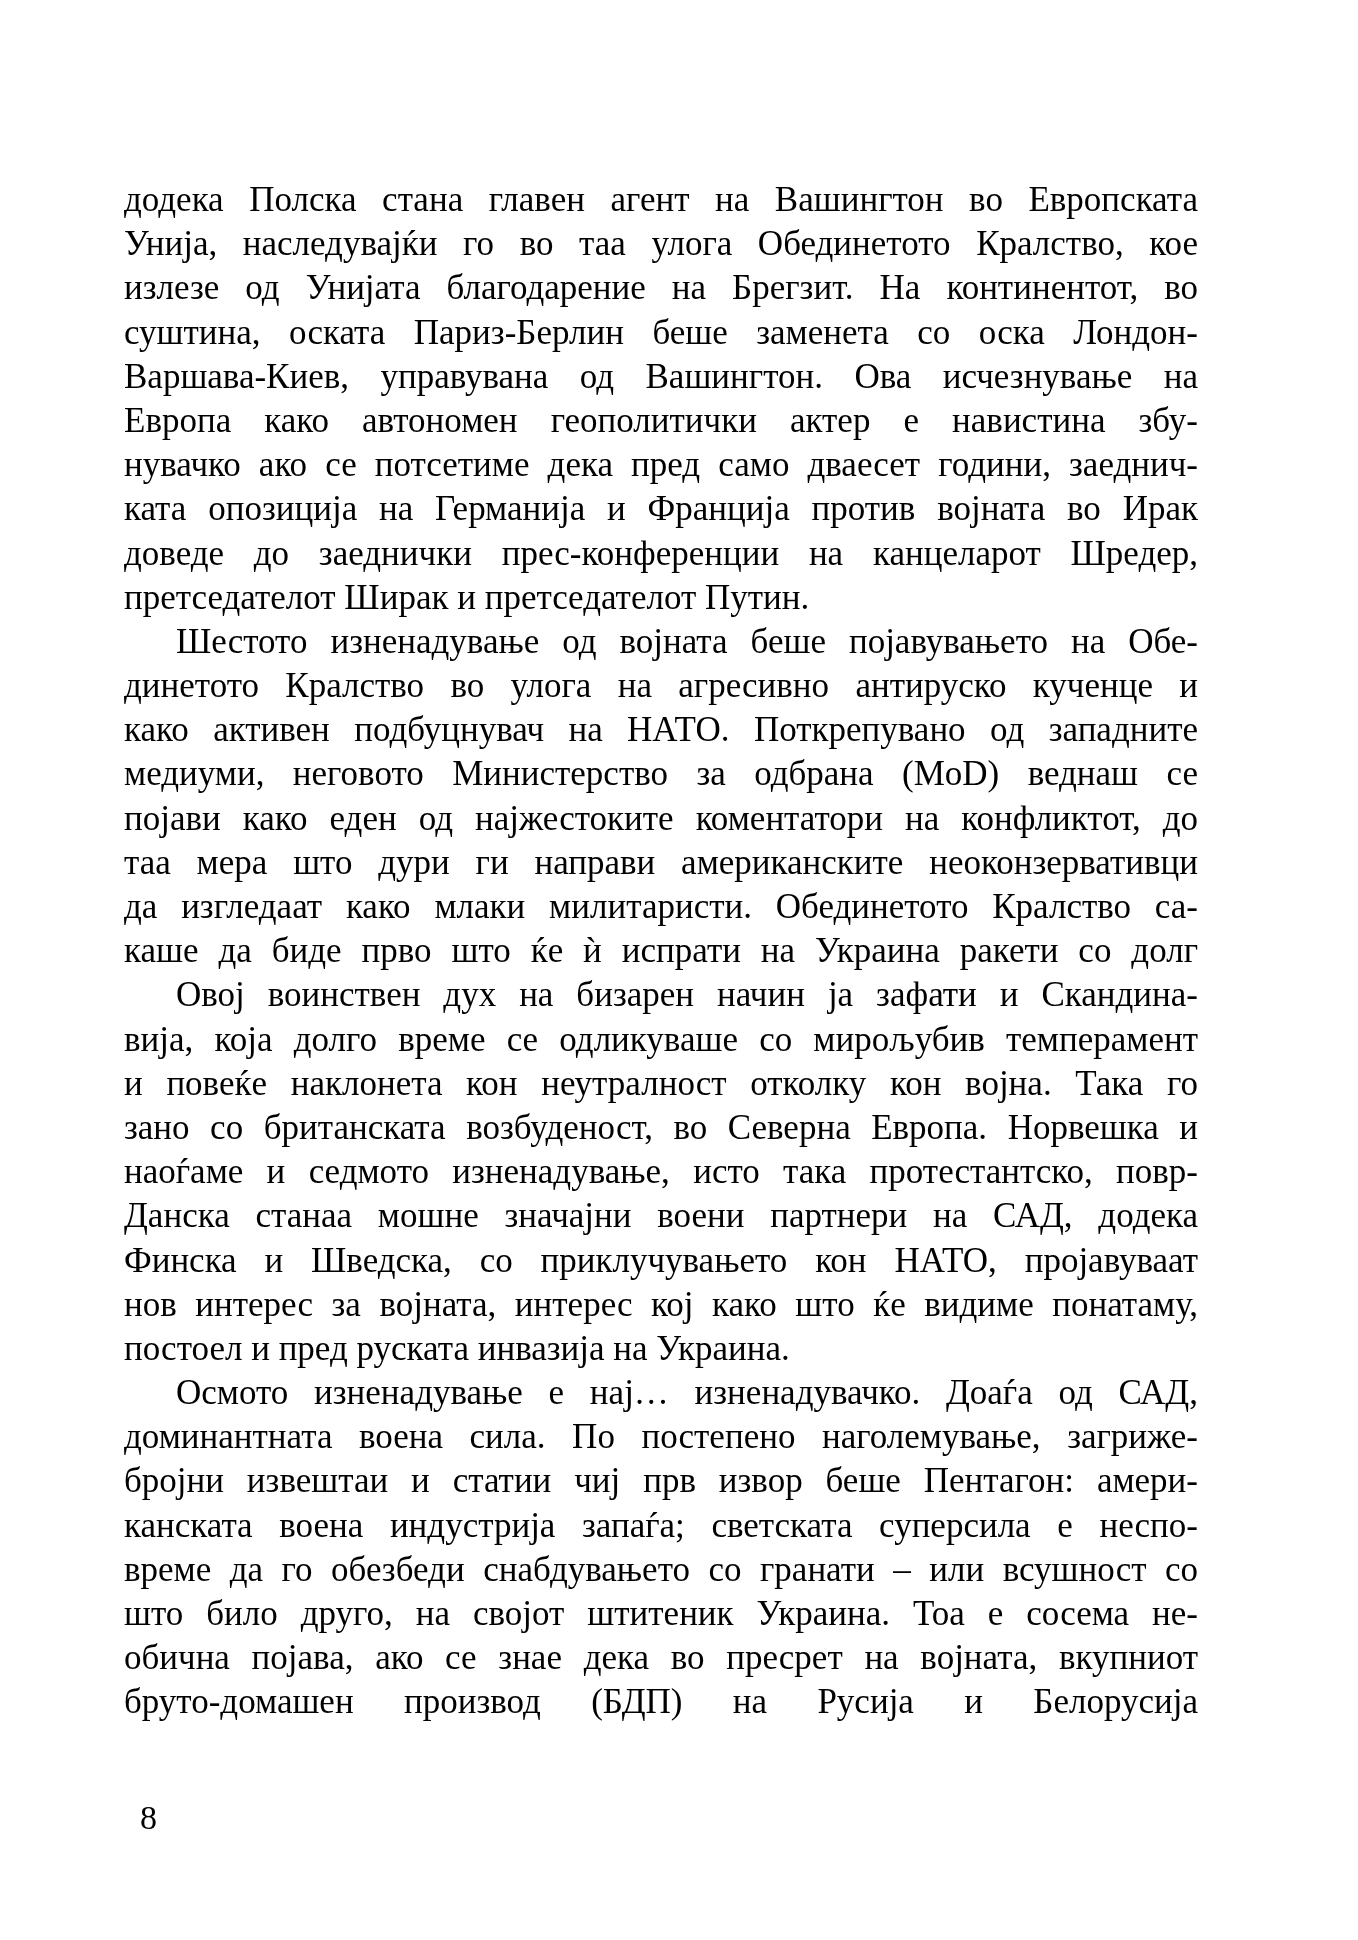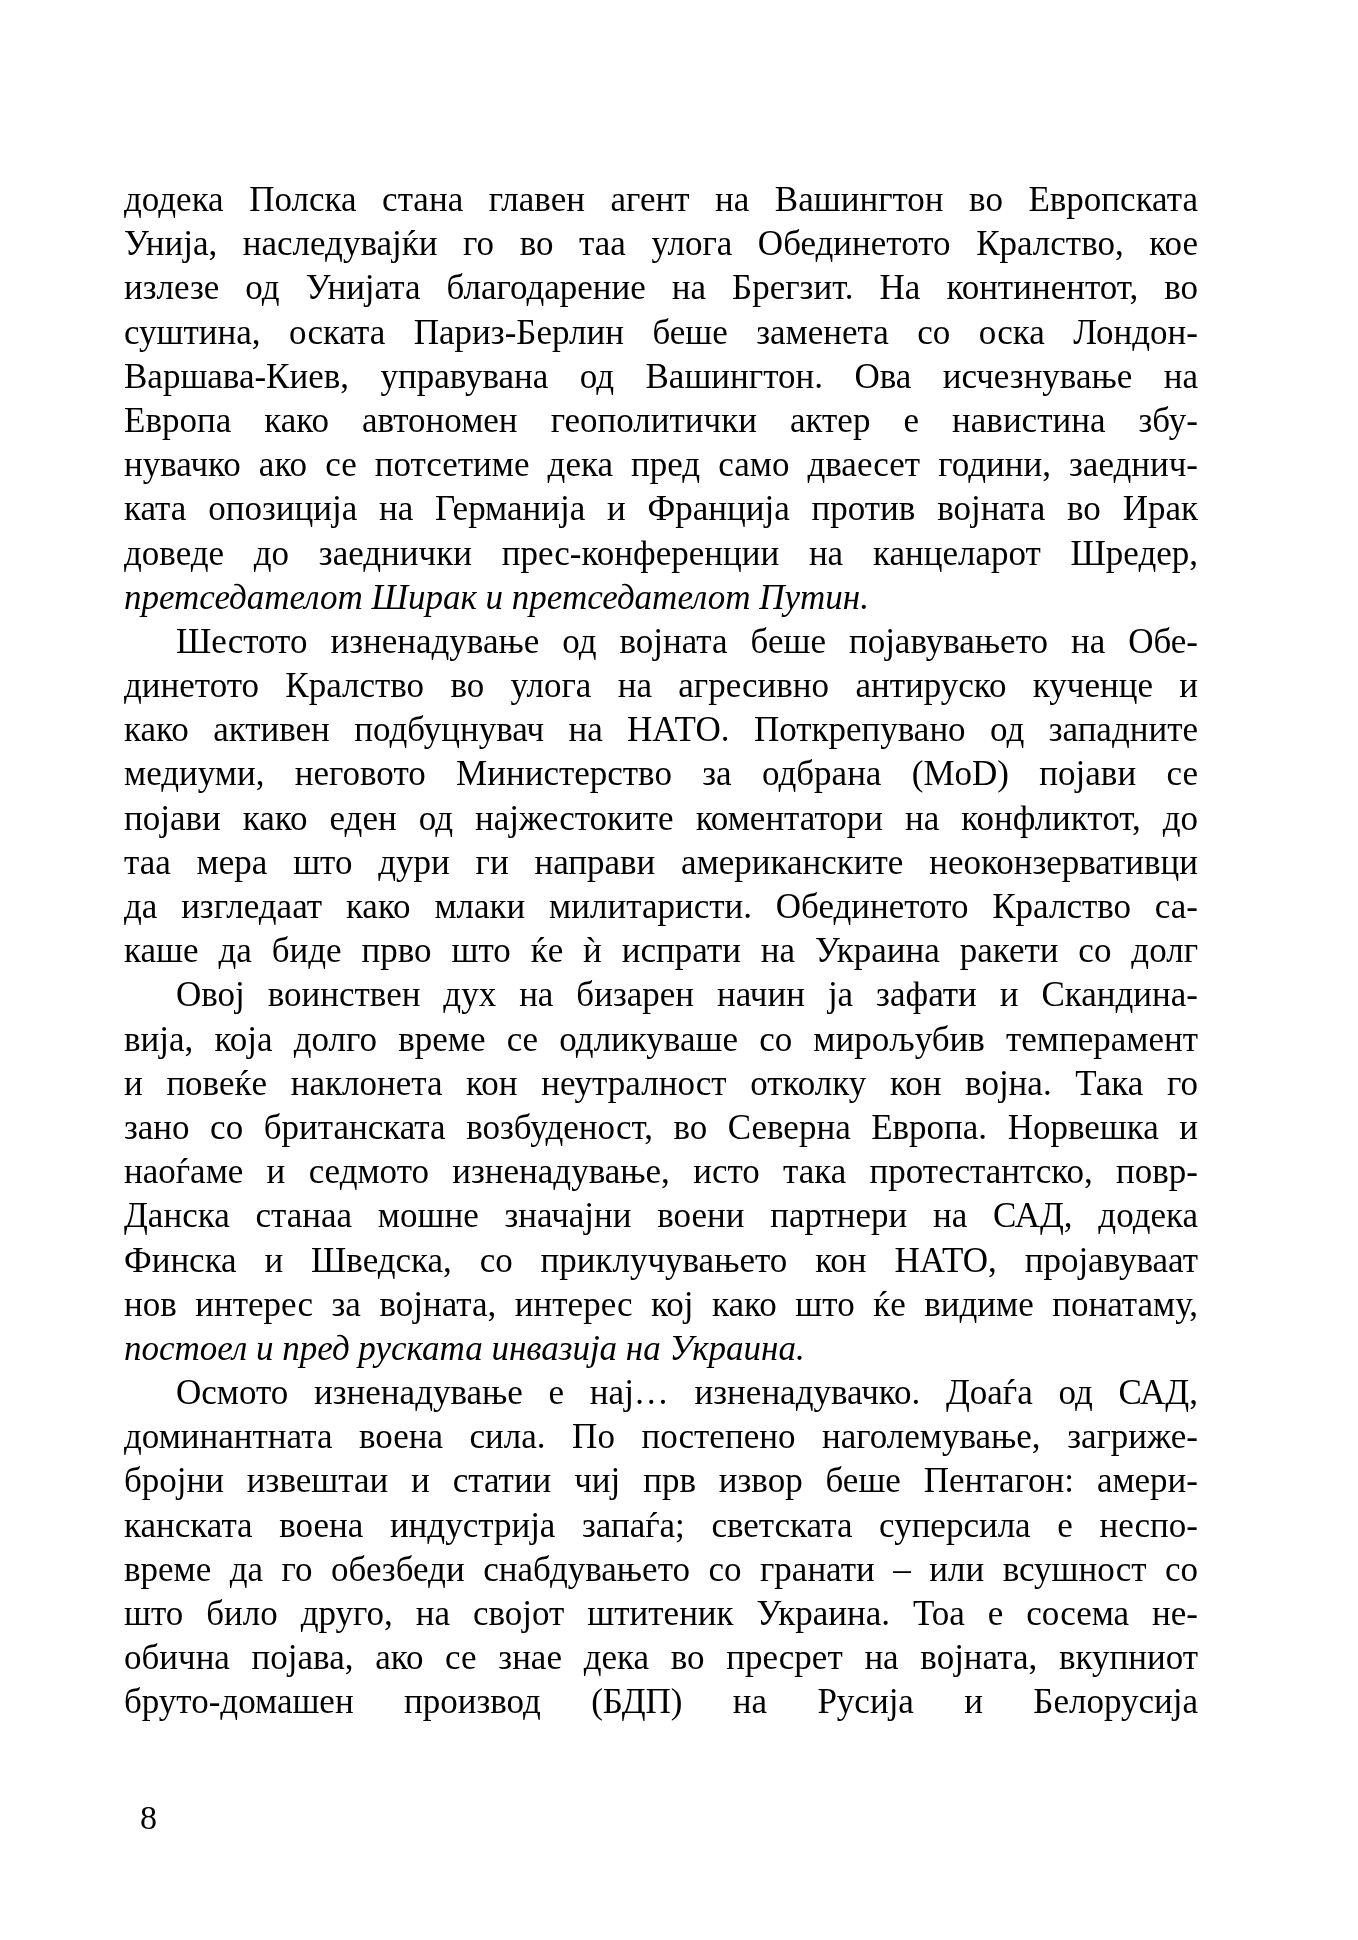--- a/index.html
+++ b/index.html
@@ -29,21 +29,20 @@
   .line {
     text-align: justify;
     text-align-last: justify;
     white-space: normal;
     overflow: hidden;
     height: 44.2px;
   }
   .line.ragged {
     text-align: center;
     text-align-last: left;
-    font-style: italic;
   }
   .line.indent {
     text-indent: 52px;
   }
   .page-number {
     position: absolute;
     left: 140px;
     top: 1796px;
     font-size: 34px;
     line-height: 44px;
@@ -60,21 +59,21 @@
       <div class="line">суштина, оската Париз-Берлин беше заменета со оска Лондон-</div>
       <div class="line">Варшава-Киев, управувана од Вашингтон. Ова исчезнување на</div>
       <div class="line">Европа како автономен геополитички актер е навистина збу-</div>
       <div class="line">нувачко ако се потсетиме дека пред само дваесет години, заеднич-</div>
       <div class="line">ката опозиција на Германија и Франција против војната во Ирак</div>
       <div class="line">доведе до заеднички прес-конференции на канцеларот Шредер,</div>
       <div class="line ragged">претседателот Ширак и претседателот Путин.</div>
       <div class="line indent">Шестото изненадување од војната беше појавувањето на Обе-</div>
       <div class="line">динетото Кралство во улога на агресивно антируско кученце и</div>
       <div class="line">како активен подбуцнувач на НАТО. Поткрепувано од западните</div>
-      <div class="line">медиуми, неговото Министерство за одбрана (MoD) појави се</div>
+      <div class="line">медиуми, неговото Министерство за одбрана (MoD) веднаш се</div>
       <div class="line">појави како еден од најжестоките коментатори на конфликтот, до</div>
       <div class="line">таа мера што дури ги направи американските неоконзервативци</div>
       <div class="line">да изгледаат како млаки милитаристи. Обединетото Кралство са-</div>
       <div class="line">каше да биде прво што ќе ѝ испрати на Украина ракети со долг</div>
       <div class="line indent">Овој воинствен дух на бизарен начин ја зафати и Скандина-</div>
       <div class="line">вија, која долго време се одликуваше со мирољубив темперамент</div>
       <div class="line">и повеќе наклонета кон неутралност отколку кон војна. Така го</div>
       <div class="line">зано со британската возбуденост, во Северна Европа. Норвешка и</div>
       <div class="line">наоѓаме и седмото изненадување, исто така протестантско, повр-</div>
       <div class="line">Данска станаа мошне значајни воени партнери на САД, додека</div>

